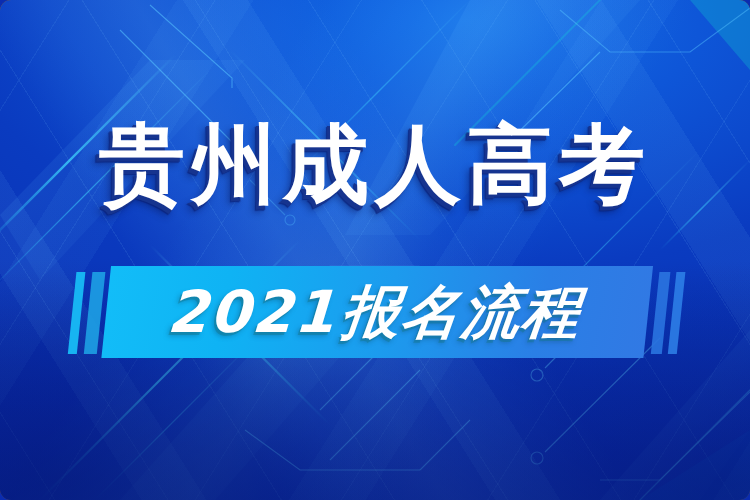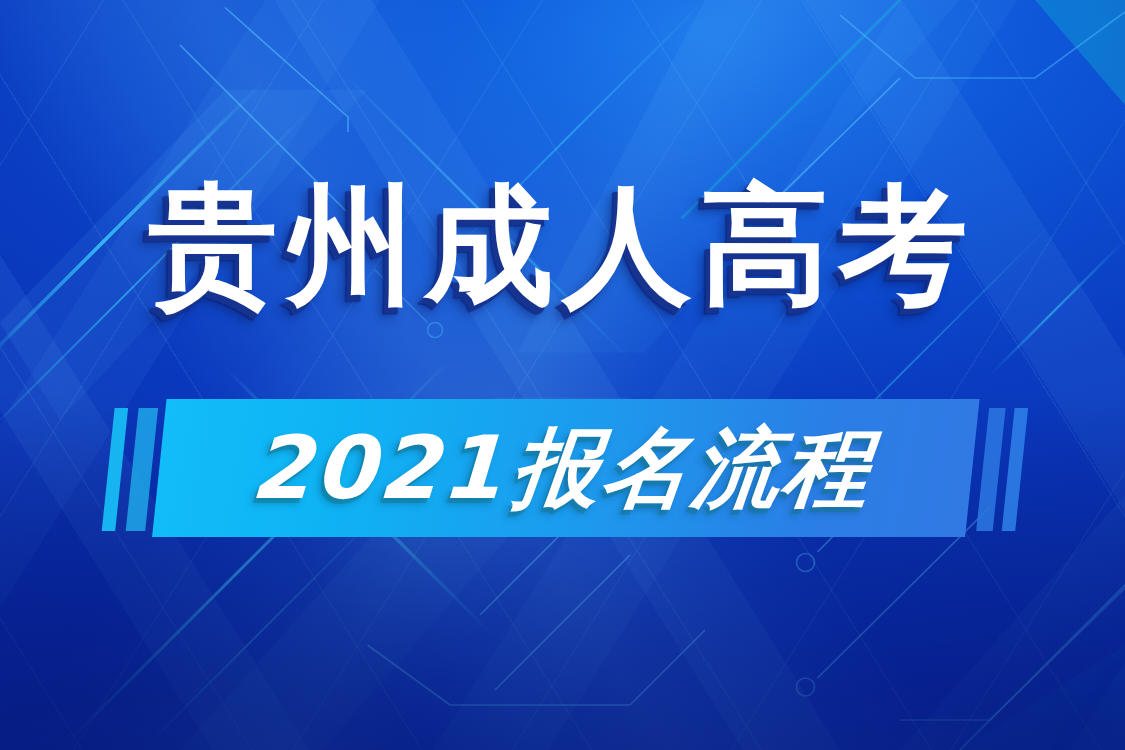--- a/index.html
+++ b/index.html
@@ -1,19 +1,20 @@
 <!DOCTYPE html>
 <html><head>
 <meta charset="utf-8">
 <style>
   html,body{margin:0;padding:0;background:#0a2cb0;}
   #stage{
     position:relative;width:750px;height:500px;overflow:hidden;
     font-family:"Liberation Sans","DejaVu Sans",sans-serif;
     background:#a16207;
+    border-radius:11px;
   }
   .layer{position:absolute;inset:0;}
 
   
   .bg-base{
     background:
       radial-gradient(120% 90% at 62% 4%, #1470e8 0%, #0e56d8 26%, #0a3bc0 56%, #0a2cb0 100%);
   }
   
   .bg-sheen{

